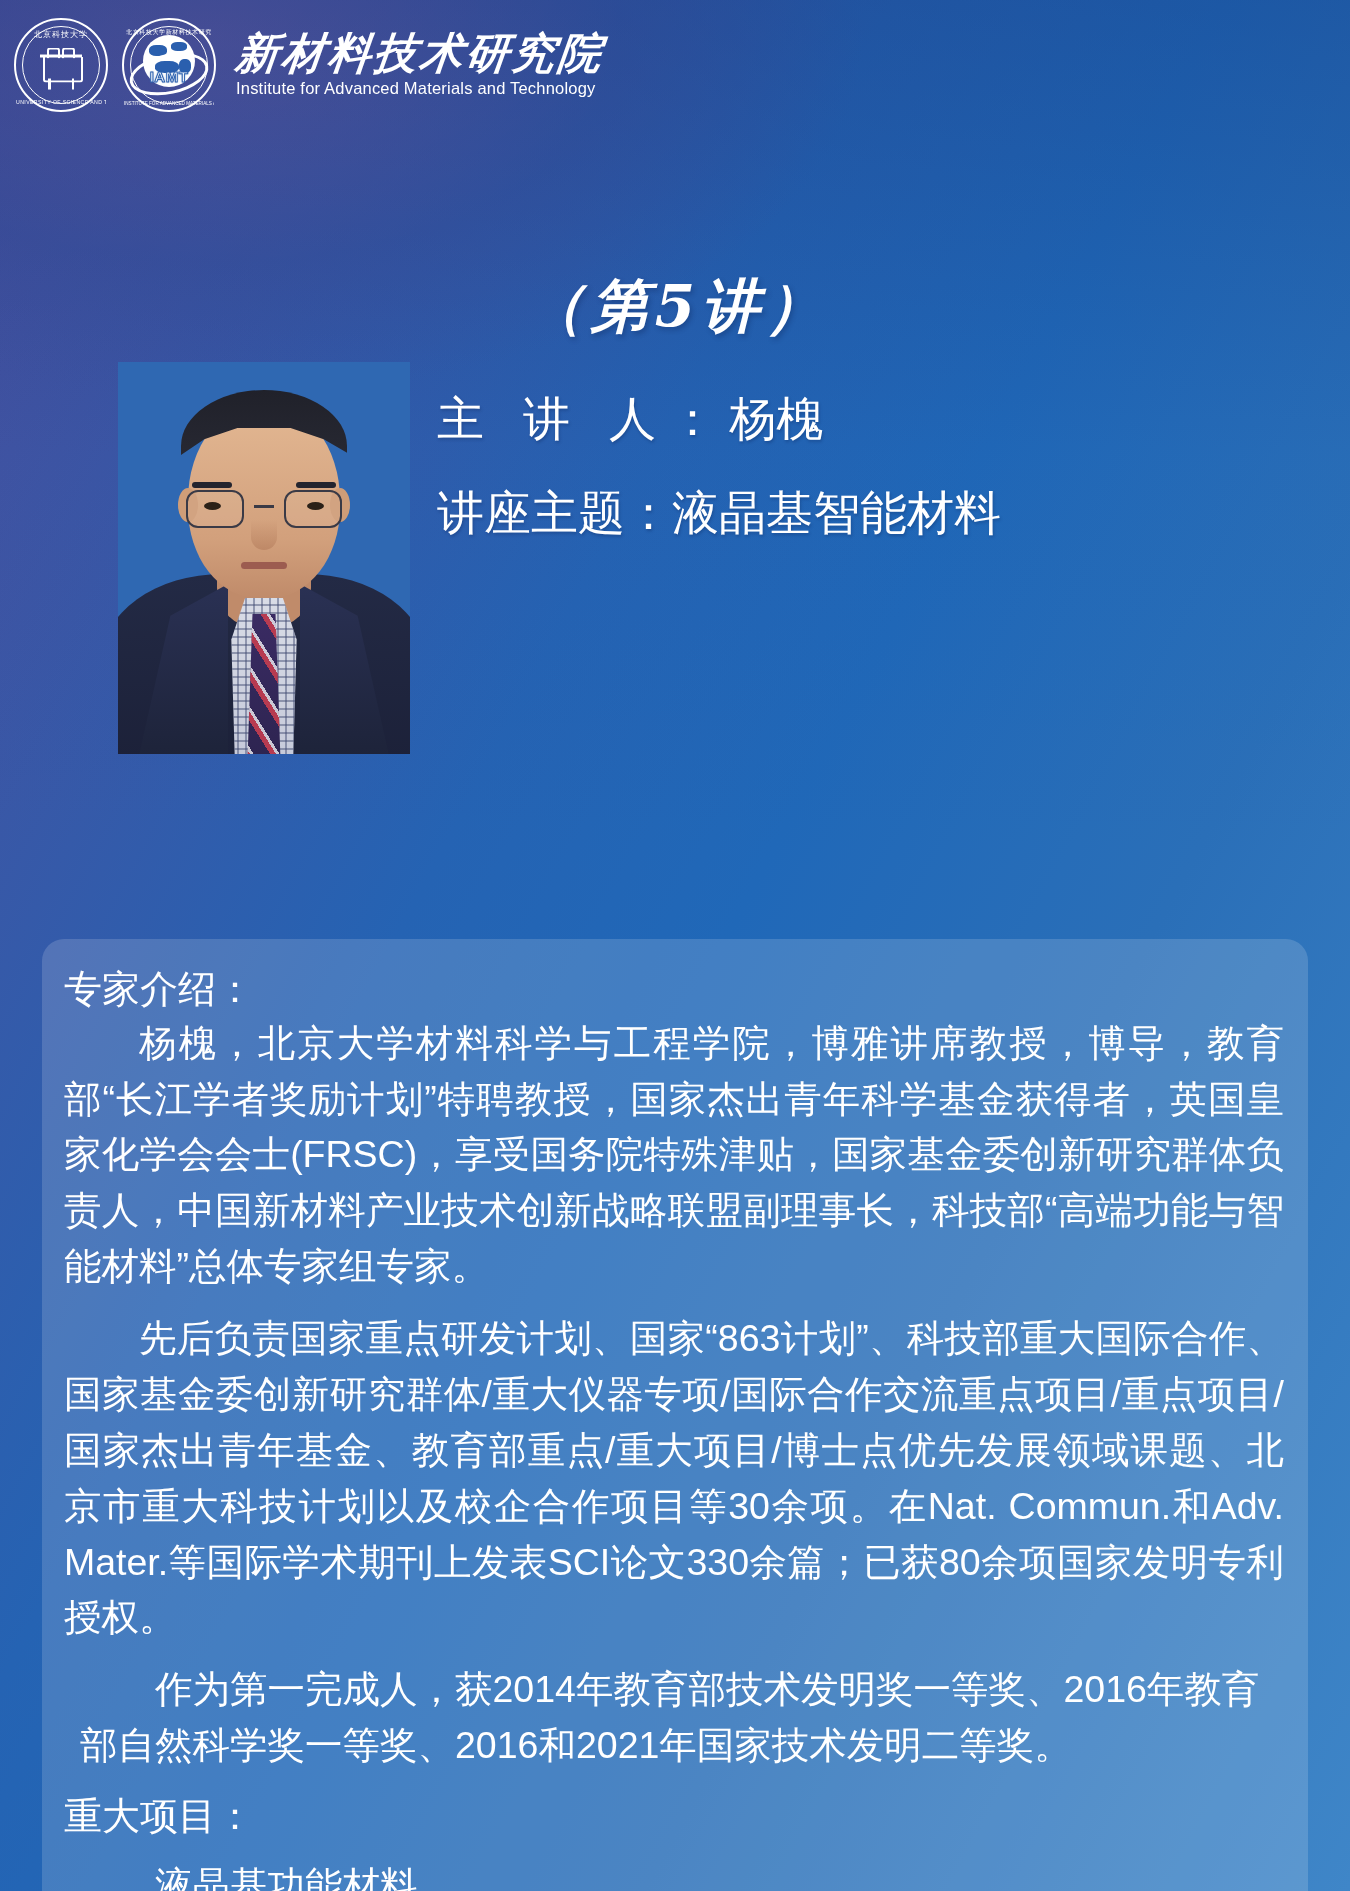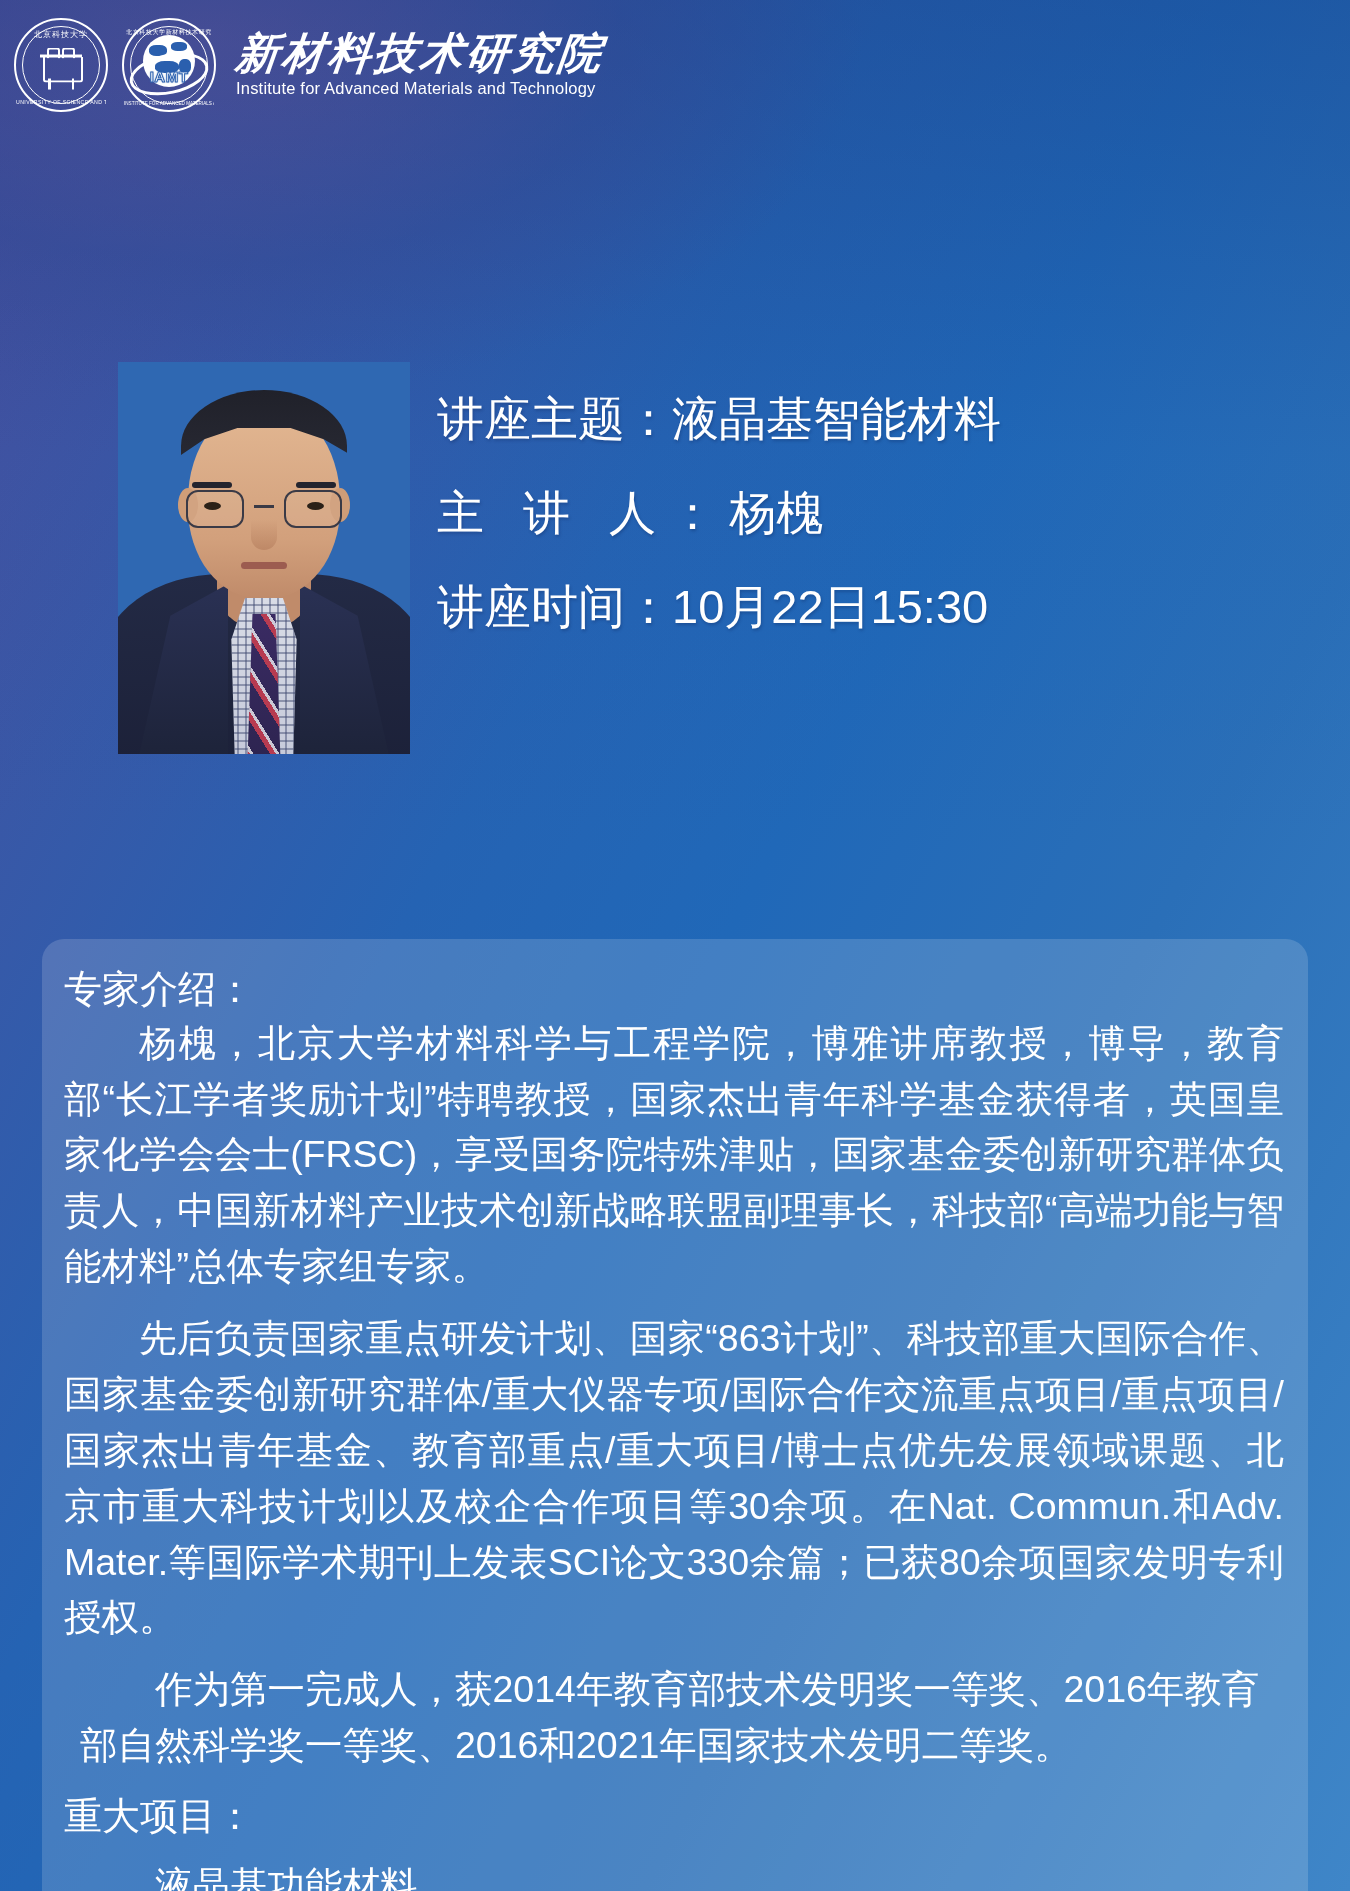--- a/index.html
+++ b/index.html
@@ -360,20 +360,21 @@
       <div class="iamt">IAMT</div>
       <div class="arc-bottom">INSTITUTE FOR ADVANCED MATERIALS AND TECHNOLOGY</div>
     </div>
 
     <div class="brand">
       <div class="brand-cn">新材料技术研究院</div>
       <div class="brand-en">Institute for Advanced Materials and Technology</div>
     </div>
   </div>
 
+  <div class="title-sub">（第5讲）</div>
 
   <div class="portrait">
     <div class="p-bg"></div>
     <div class="p-suit"></div>
     <div class="p-neck"></div>
     <div class="p-shirt"></div>
     <div class="p-tie"></div>
     <div class="p-lapelL"></div>
     <div class="p-lapelR"></div>
     <div class="p-head"></div>
@@ -386,27 +387,24 @@
     <div class="p-glassR"></div>
     <div class="p-bridge"></div>
     <div class="p-eyeL"></div>
     <div class="p-eyeR"></div>
     <div class="p-nose"></div>
     <div class="p-mouth"></div>
   </div>
 
   <div class="info">
     <div class="info-line">
-      <span>讲座主题：</span><span>液晶基智能材料</span>
-    </div>
-    <div class="info-line">
       <span class="lbl-spaced">主 讲 人：</span><span>杨槐</span>
     </div>
     <div class="info-line">
-      <span>讲座时间：</span><span>10月22日15:30</span>
+      <span>讲座主题：</span><span>液晶基智能材料</span>
     </div>
   </div>
 
   <div class="bio">
     <div class="bio-h">专家介绍：</div>
     <p class="bio-p">杨槐，北京大学材料科学与工程学院，博雅讲席教授，博导，教育部“长江学者奖励计划”特聘教授，国家杰出青年科学基金获得者，英国皇家化学会会士(FRSC)，享受国务院特殊津贴，国家基金委创新研究群体负责人，中国新材料产业技术创新战略联盟副理事长，科技部“高端功能与智能材料”总体专家组专家。</p>
     <p class="bio-p">先后负责国家重点研发计划、国家“863计划”、科技部重大国际合作、国家基金委创新研究群体/重大仪器专项/国际合作交流重点项目/重点项目/国家杰出青年基金、教育部重点/重大项目/博士点优先发展领域课题、北京市重大科技计划以及校企合作项目等30余项。在Nat. Commun.和Adv. Mater.等国际学术期刊上发表SCI论文330余篇；已获80余项国家发明专利授权。</p>
     <p class="bio-last">作为第一完成人，获2014年教育部技术发明奖一等奖、2016年教育部自然科学奖一等奖、2016和2021年国家技术发明二等奖。</p>
     <div class="bio-sub">重大项目：</div>
     <p class="bio-last">液晶基功能材料</p>

